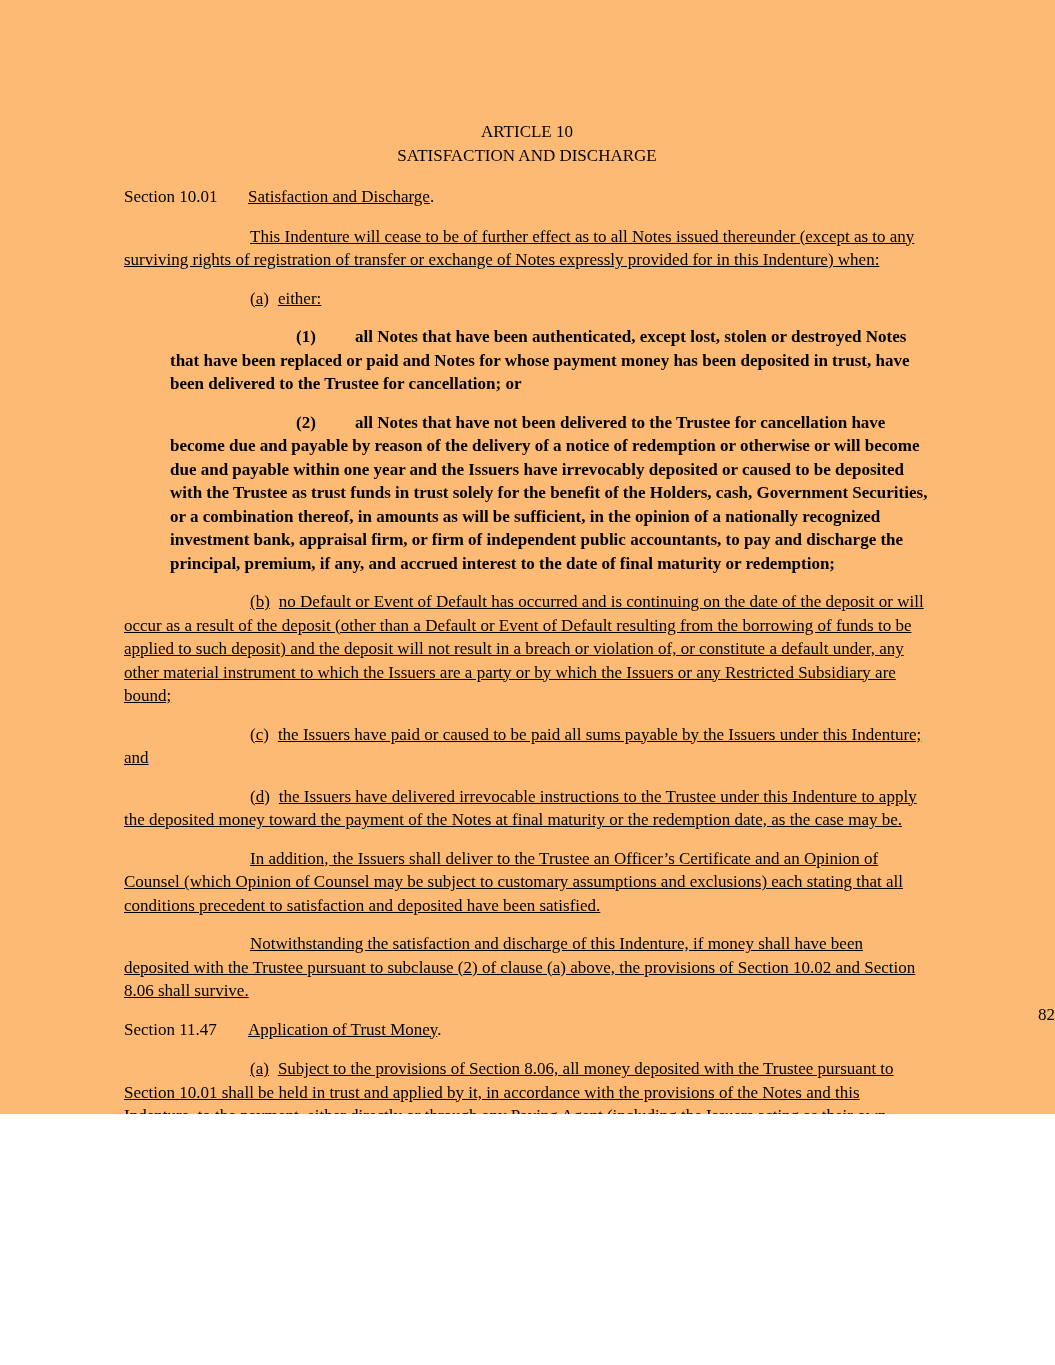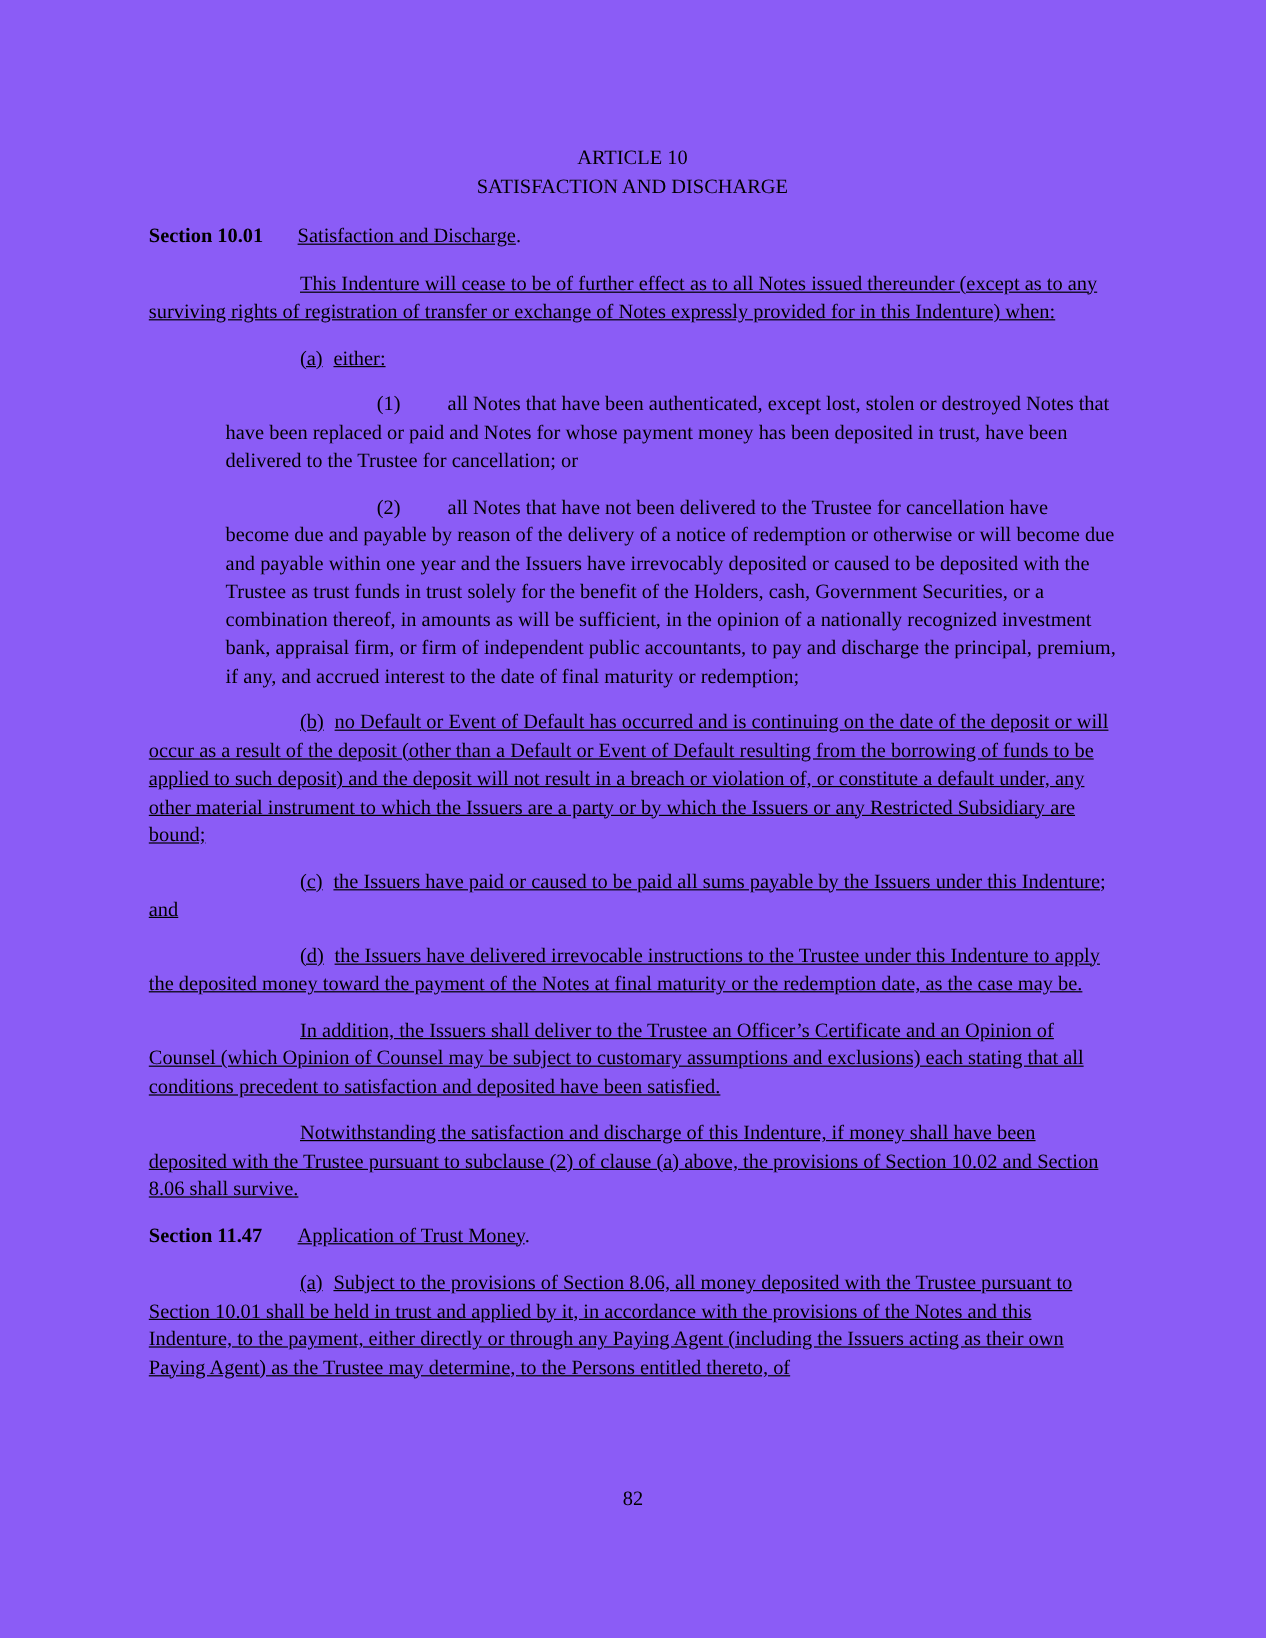--- a/index.html
+++ b/index.html
@@ -2,23 +2,23 @@
 <html><head>
 <meta charset="utf-8">
 <style>
   html, body {
     margin: 0;
     padding: 0;
     background: #ffffff;
   }
   .page {
     width: 1055px;
-    height: 1365px;
+    height: 1114px;
     margin: 0 auto;
-    background: #8b5cf6;
+    background: #fdba74;
     color: #000000;
     font-family: "Liberation Serif", "DejaVu Serif", serif;
     font-size: 17px;
     line-height: 23.5px;
     box-sizing: border-box;
     padding: 120px 125px 0 124px;
     position: relative;
     overflow: hidden;
     text-align: left;
   }
@@ -28,47 +28,47 @@
   }
   p {
     margin: 0 0 15px 0;
   }
   .section-head {
     margin-bottom: 16px;
   }
   .sec-label {
     display: inline-block;
     width: 124px;
-    font-weight: bold;
   }
   .sec-title {
     text-decoration: underline;
   }
   .indent {
     text-indent: 126px;
     text-decoration: underline;
   }
   .clause-label {
     margin-right: 9px;
   }
   .sub {
-    margin-left: 64px;
+    margin-left: 46px;
     text-indent: 126px;
+    font-weight: bold;
   }
   .num-label {
     display: inline-block;
     width: 59px;
     text-indent: 0;
   }
   .page-number {
     position: absolute;
-    bottom: 105px;
+    bottom: 88px;
     left: 0;
     right: 0;
-    text-align: center;
+    text-align: right;
   }
 </style>
 </head>
 <body>
 
 <div class="page">
 
   <div class="article-heading">
     <div>ARTICLE 10</div>
     <div>SATISFACTION AND DISCHARGE</div>

